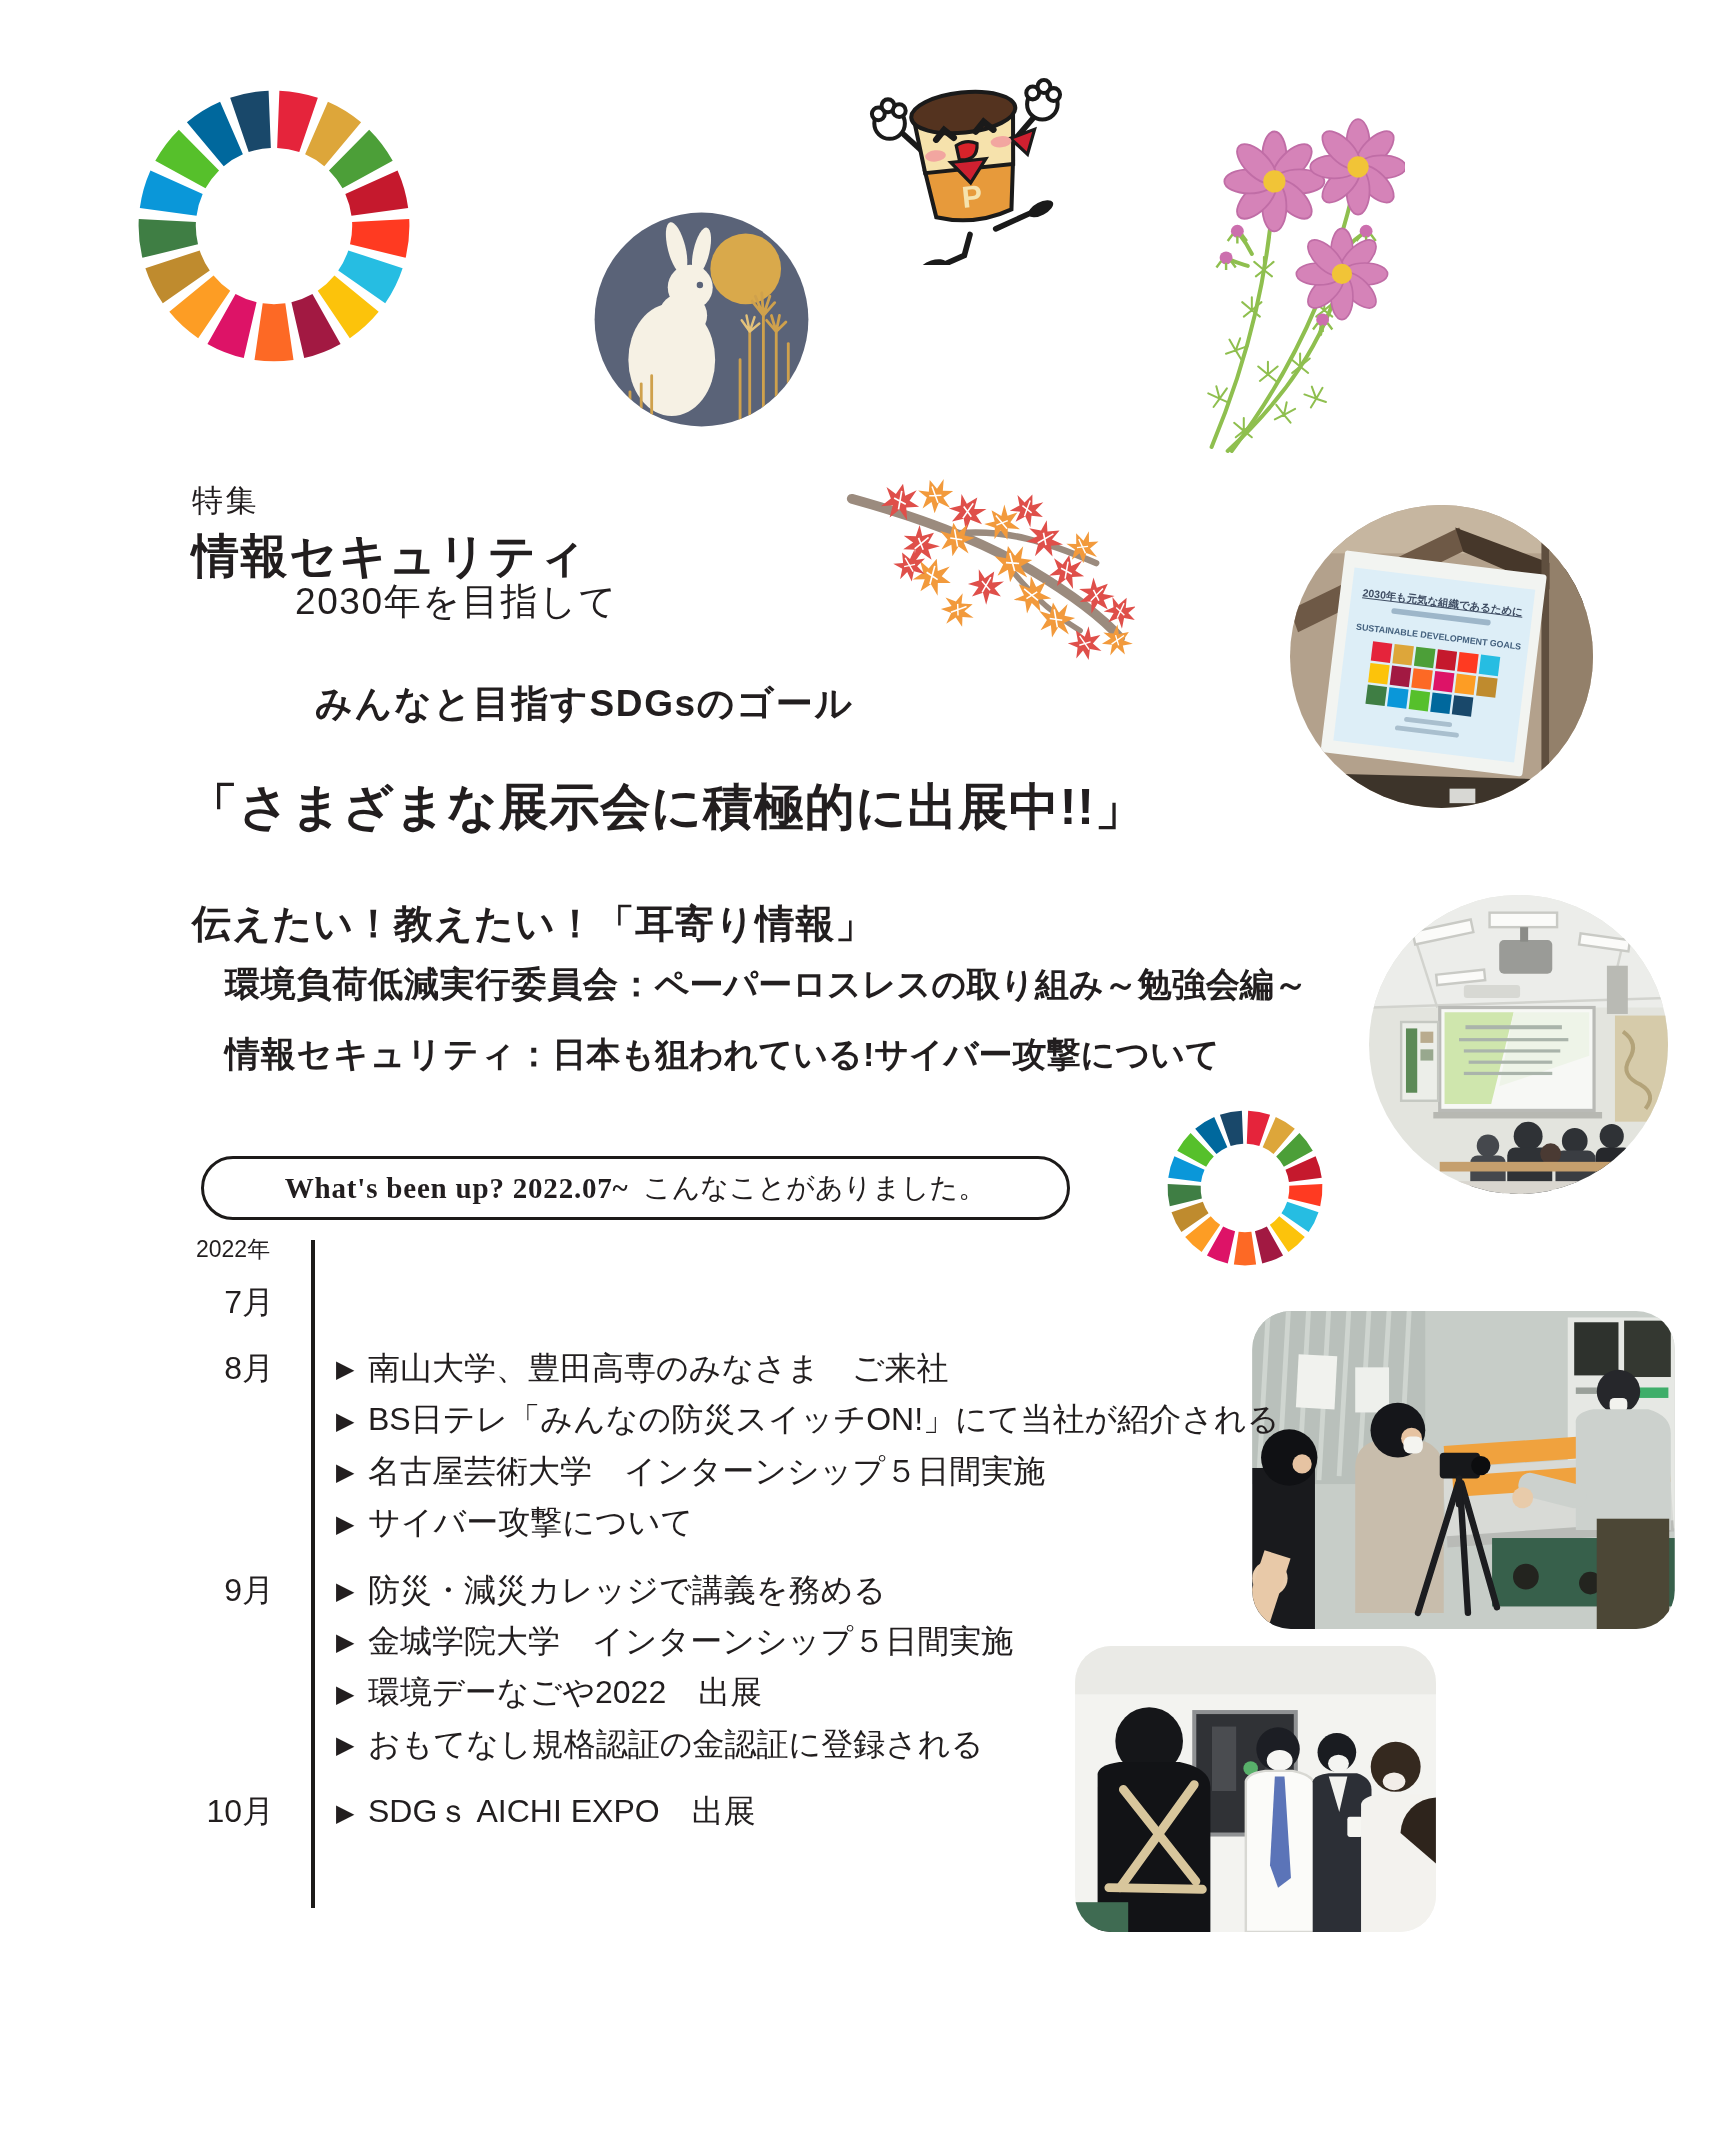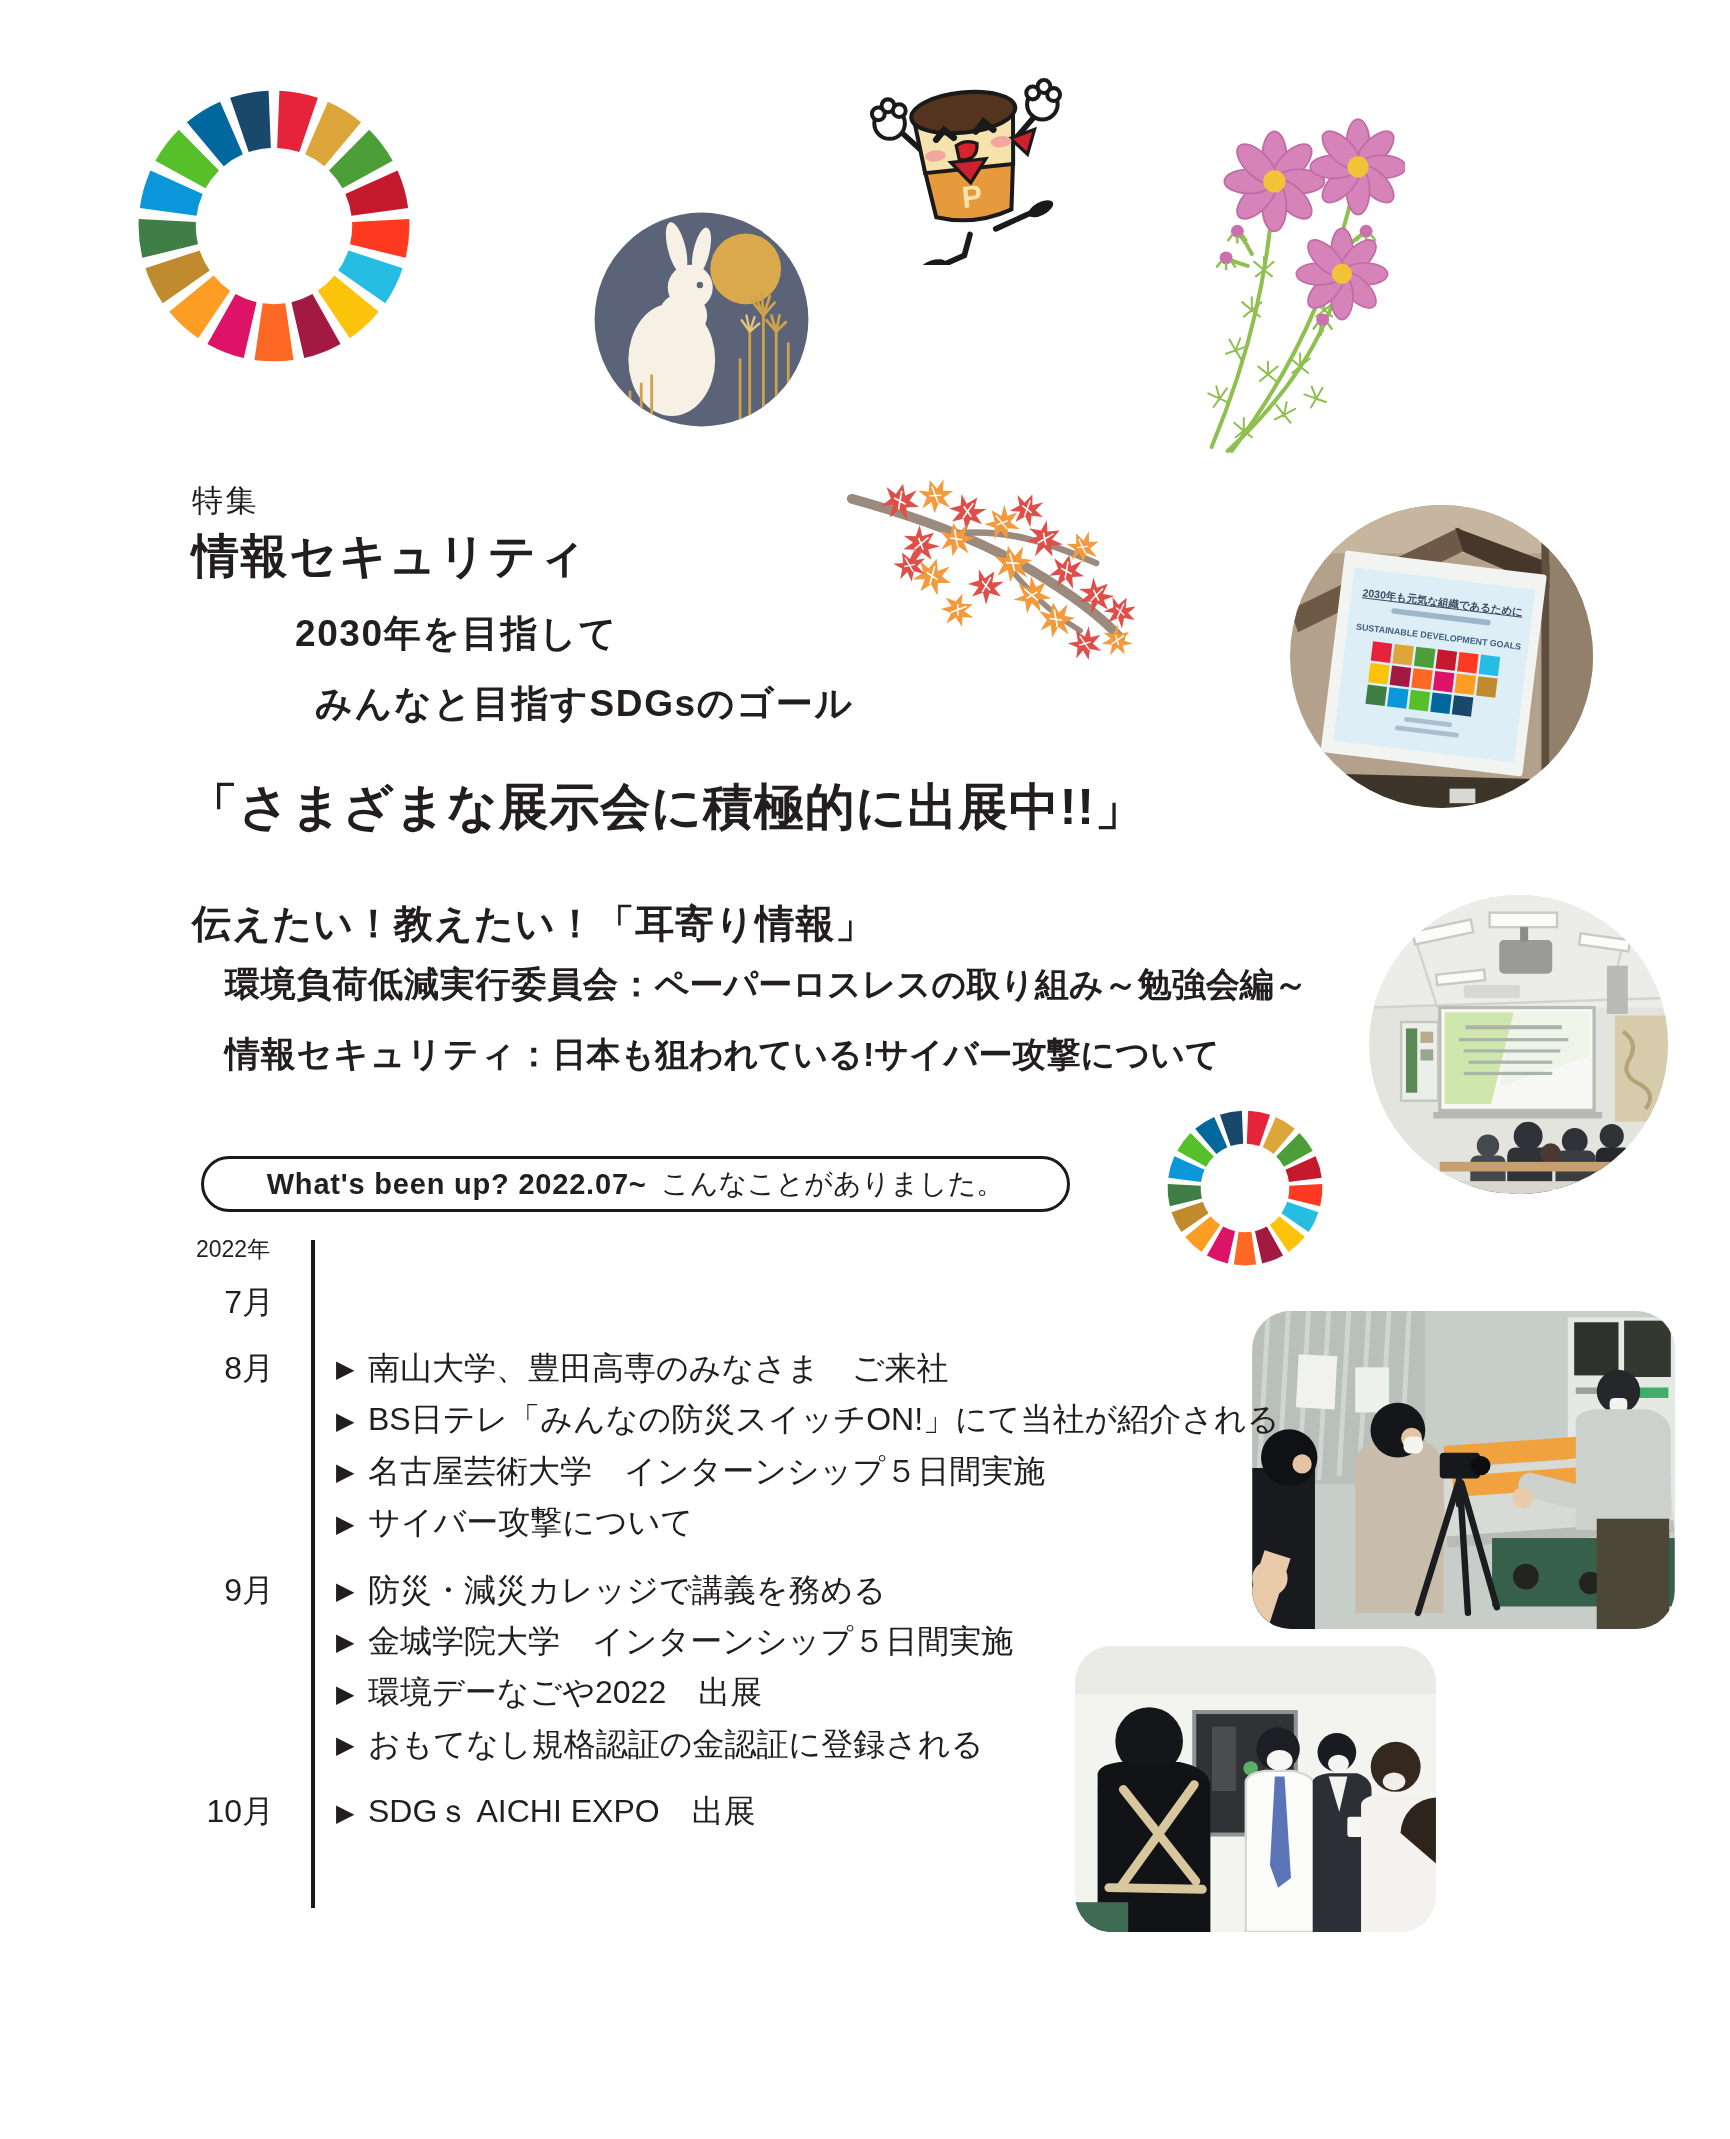--- a/index.html
+++ b/index.html
@@ -2,32 +2,32 @@
 <html style="font-size:13px"><head>
 <meta charset="utf-8">
 <style>
   html,body{margin:0;padding:0;background:#ffffff;}
   .page{position:relative;width:1731px;height:2140px;background:#ffffff;overflow:hidden;
         font-family:"Liberation Sans","DejaVu Sans",sans-serif;color:#221e1f;}
   .abs{position:absolute;}
   
   .kicker{left:192px;top:480px;font-size:31px;font-weight:400;letter-spacing:2.4px;}
   .title{left:192px;top:525px;font-size:47px;font-weight:900;letter-spacing:1.6px;}
-  .subtitle1{left:295px;top:609px;font-size:37px;font-weight:700;letter-spacing:1.6px;}
+  .subtitle1{left:295px;top:577px;font-size:37px;font-weight:400;letter-spacing:1.6px;}
   .subtitle2{left:315px;top:679px;font-size:37px;font-weight:800;letter-spacing:1.6px;}
   .headline{left:188px;top:774px;font-size:50px;font-weight:900;letter-spacing:0.8px;white-space:nowrap;}
   .mimiyori{left:192px;top:897px;font-size:39px;font-weight:900;letter-spacing:0.8px;}
   .topic{white-space:nowrap;}
   .topic .t-label{font-size:35px;font-weight:900;letter-spacing:0.8px;}
   .topic .t-text{font-size:34px;font-weight:700;letter-spacing:0px;}
   .topic1{left:225px;top:961px;}
   .topic2{left:225px;top:1031px;}
   
-  .pill{left:201px;top:1156px;width:869px;height:56px;border:3.2px solid #1c1a19;border-radius:32px;
-        display:flex;align-items:center;justify-content:center;gap:14.5px;box-sizing:border-box;background:#fff;}
+  .pill{left:201px;top:1156px;width:869px;height:64px;border:3.2px solid #1c1a19;border-radius:32px;
+        display:flex;align-items:center;justify-content:center;gap:14.5px;box-sizing:border-box;background:#fff;font-family:Liberation Serif, serif;}
   .pill .en{font-size:29px;font-weight:800;letter-spacing:0.8px;}
   .pill .ja{font-size:28px;font-weight:400;}
   
   .tl{left:196px;top:1230px;width:1047px;}
   .tl-year{font-size:23px;line-height:39px;margin-bottom:8px;}
   .tl-group{display:flex;margin-bottom:16px;}
   .tl-month{width:117px;text-align:right;padding-right:39px;box-sizing:border-box;
             font-size:32px;line-height:50px;flex:none;}
   .tl-items{padding-left:23px;}
   .tl-item{font-size:32px;line-height:50px;white-space:nowrap;}

